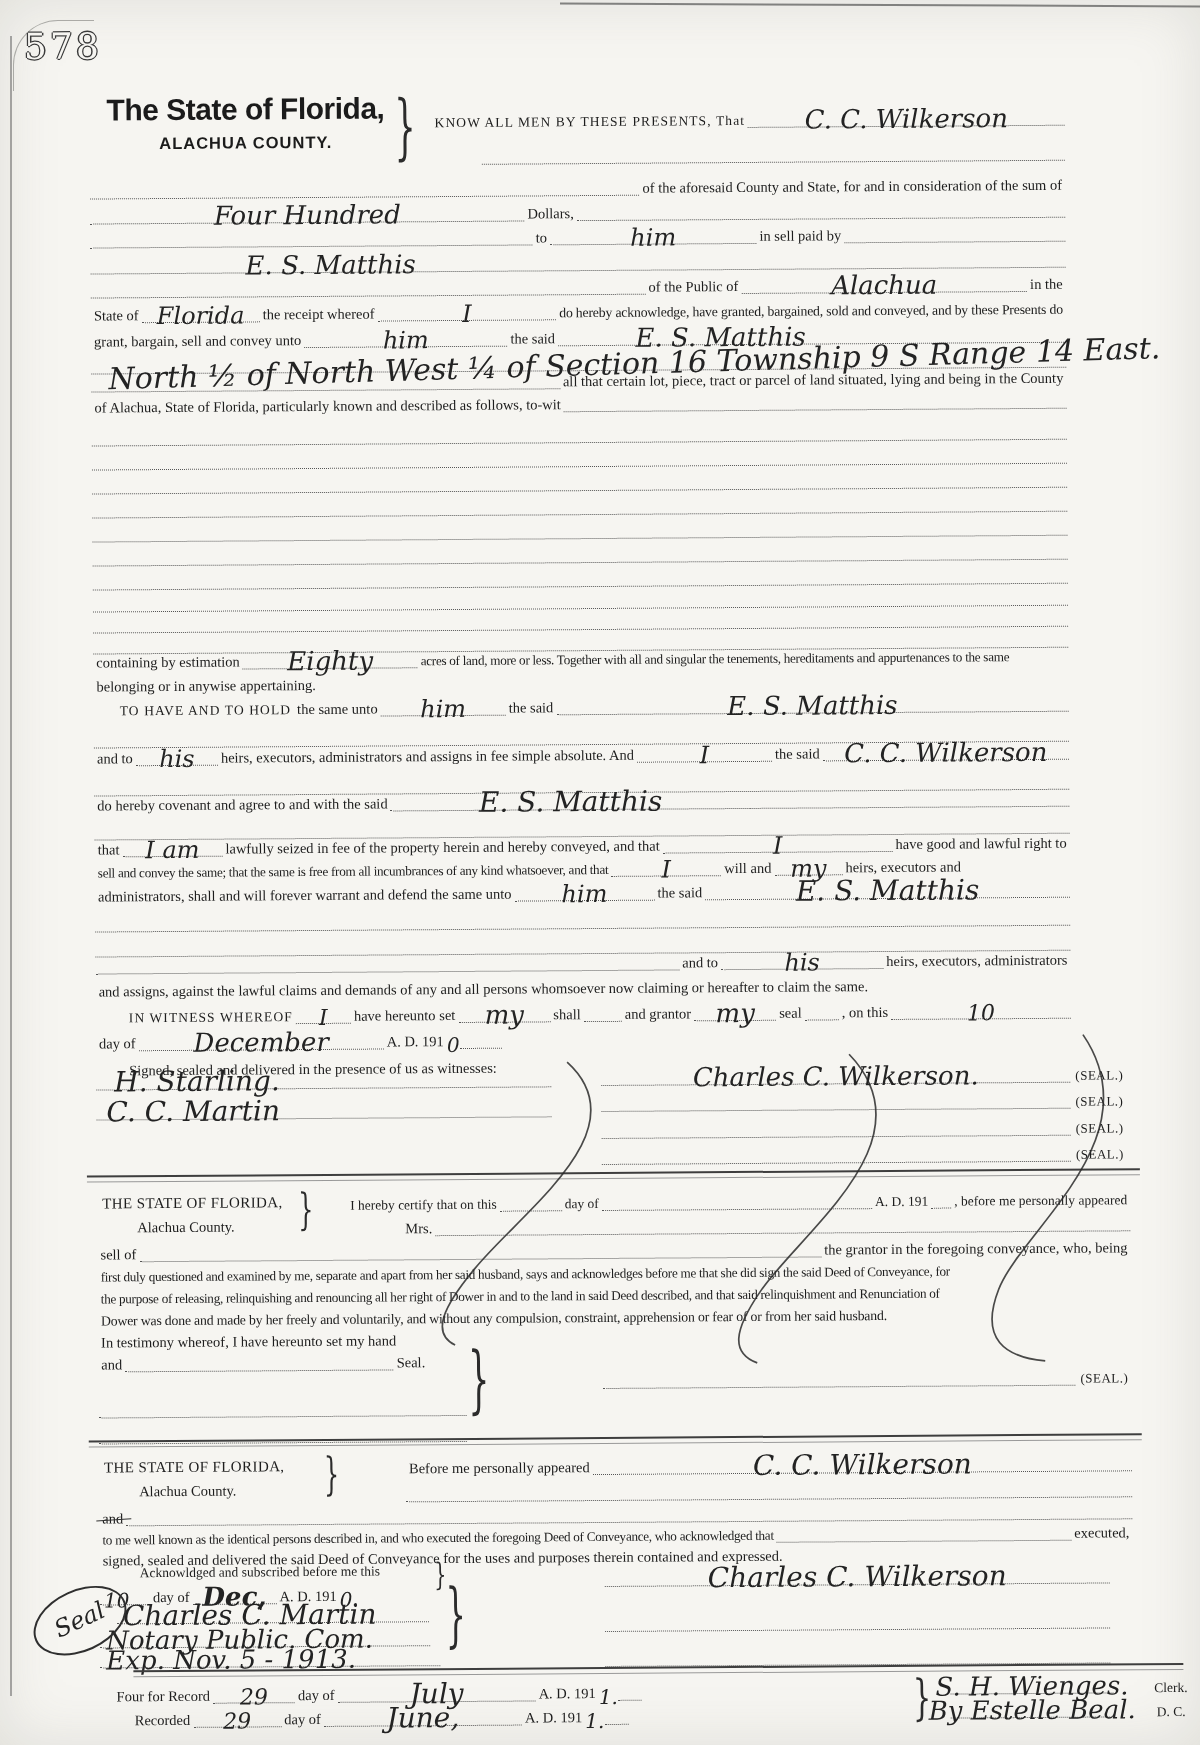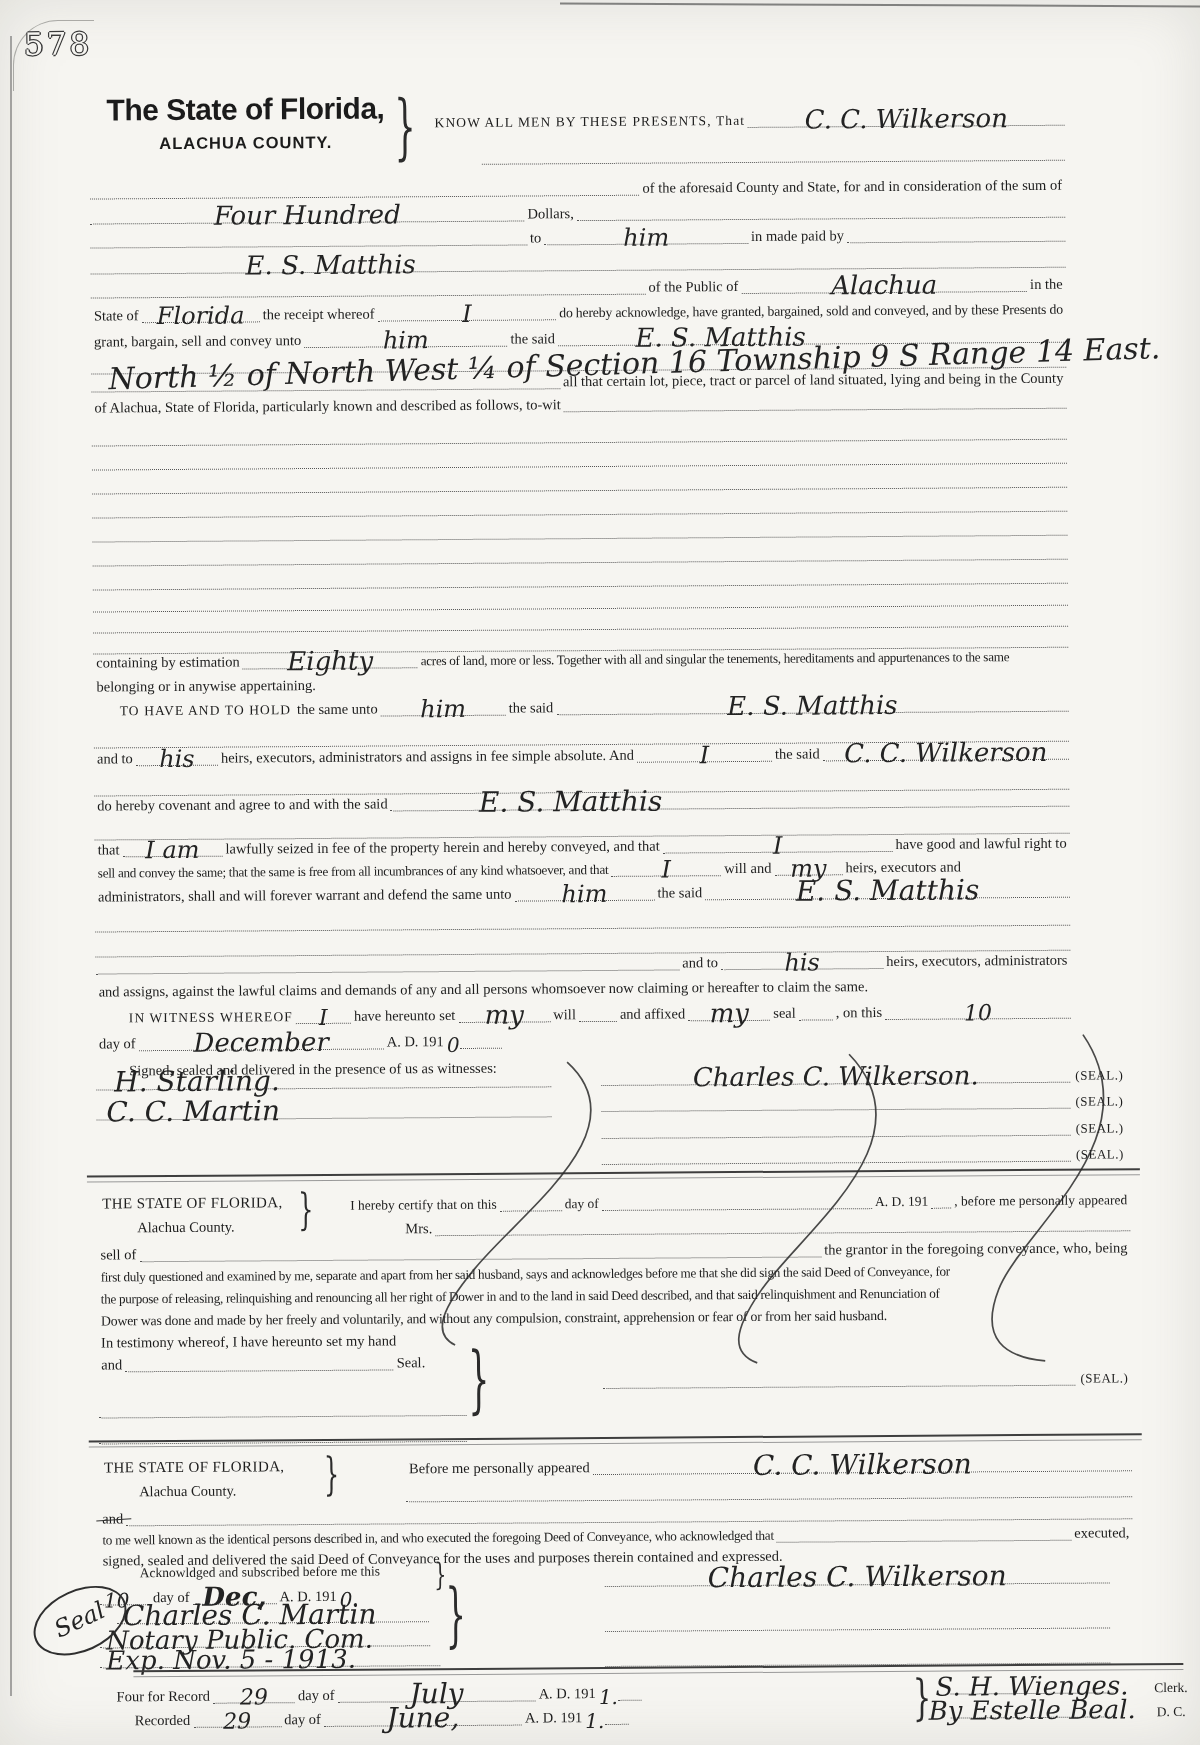--- a/index.html
+++ b/index.html
@@ -18,21 +18,21 @@
   .dots{border-bottom:1.5px dotted #555;flex:0 0 auto;height:1px;}
   .hw{font-family:"DejaVu Serif",serif;font-style:italic;color:#232323;line-height:.8;margin-bottom:-4px;white-space:nowrap;}
   .hw24{font-size:24px;} .hw20{font-size:20px;} .hw22{font-size:22px;} .hw26{font-size:26px;} .hw28{font-size:28px;} .hw30{font-size:30px;}
   .lbl{position:absolute;white-space:nowrap;}
   .statehead{font-size:15px;letter-spacing:.4px;}
   .sealtag{font-size:13px;letter-spacing:.5px;padding-left:5px;}
   .rule{position:absolute;height:4px;border-top:2px solid #3e3e3e;border-bottom:1px solid #999;}
   .brace{position:absolute;font-family:"DejaVu Serif",serif;line-height:1;transform-origin:top center;color:#2b2b2b;}
   .brace::before{content:"}";}
   .title{position:absolute;font-family:"Liberation Sans",sans-serif;font-weight:700;text-align:center;color:#1b1b1b;}
-  .pagenum{position:absolute;font-family:"DejaVu Serif",serif;font-size:31px;letter-spacing:3px;color:#f6f5f1;text-shadow:1.3px 0 #3a3a3a,-1.3px 0 #3a3a3a,0 1.3px #3a3a3a,0 -1.3px #3a3a3a;}
+  .pagenum{position:absolute;font-family:"DejaVu Serif",serif;font-size:36px;letter-spacing:3px;color:#f6f5f1;text-shadow:1.3px 0 #3a3a3a,-1.3px 0 #3a3a3a,0 1.3px #3a3a3a,0 -1.3px #3a3a3a;}
   .struck{position:relative;}
   .struck::after{content:"";position:absolute;left:-3px;right:-5px;top:55%;border-top:1.5px solid #333;transform:rotate(-3deg);}
   .sealoval{position:absolute;border:2px solid #2f2f2f;border-radius:50%;display:flex;align-items:center;justify-content:center;transform:rotate(-24deg);}
   .edgeline{position:absolute;left:10px;top:36px;height:1660px;width:2px;background:#4a4a4a;opacity:.45;}
   .corner{position:absolute;left:13px;top:20px;width:80px;height:70px;border-left:1.5px solid #9a9a96;border-top:1.5px solid #9a9a96;border-top-left-radius:45px;opacity:.8;}
   .topedge{position:absolute;top:4px;left:560px;right:0;height:2px;background:#3a3a3a;opacity:.6;transform:rotate(.25deg);}
   svg.strikes{position:absolute;inset:0;pointer-events:none;}
 </style>
 </head>
 <body>
@@ -70,21 +70,21 @@
         </span>
       <span class="t">Dollars,</span>
       <span class="fill" style="flex-grow:1.8;"></span>
     </div>
     <div class="row" style="top:226px;left:95px;right:130px;">
       <span class="fill" style="flex-grow:3;"></span>
       <span class="t">to</span>
       <span class="fill" style="flex-grow:1.4;">
           <span class="hw hw24">him</span>
         </span>
-      <span class="t">in made paid by</span>
+      <span class="t">in sell paid by</span>
       <span class="fill" style="flex-grow:1.5;"></span>
     </div>
     <div class="row" style="top:252px;left:95px;right:130px;">
       <span class="fill l" style="padding-left:155px;">
           <span class="hw hw26">E. S. Matthis</span>
         </span>
     </div>
     <div class="row" style="top:276px;left:95px;right:130px;">
       <span class="fill" style="flex-grow:3.3;"></span>
       <span class="t">of the Public of</span>
@@ -261,23 +261,23 @@
     </div>
     <div class="row" style="top:1003px;left:125px;right:130px;">
       <span class="t caps">IN WITNESS WHEREOF</span>
       <span class="fill fx" style="width:55px;">
           <span class="hw hw22">I</span>
         </span>
       <span class="t">have hereunto set</span>
       <span class="fill fx" style="width:92px;">
           <span class="hw hw26">my</span>
         </span>
-      <span class="t">will</span>
+      <span class="t">shall</span>
       <span class="dots" style="width:38px;"></span>
-      <span class="t">and affixed</span>
+      <span class="t">and grantor</span>
       <span class="fill fx" style="width:82px;">
           <span class="hw hw26">my</span>
         </span>
       <span class="t">seal</span>
       <span class="dots" style="width:34px;"></span>
       <span class="t">, on this</span>
       <span class="fill">
           <span class="hw hw22">10</span>
         </span>
     </div>

